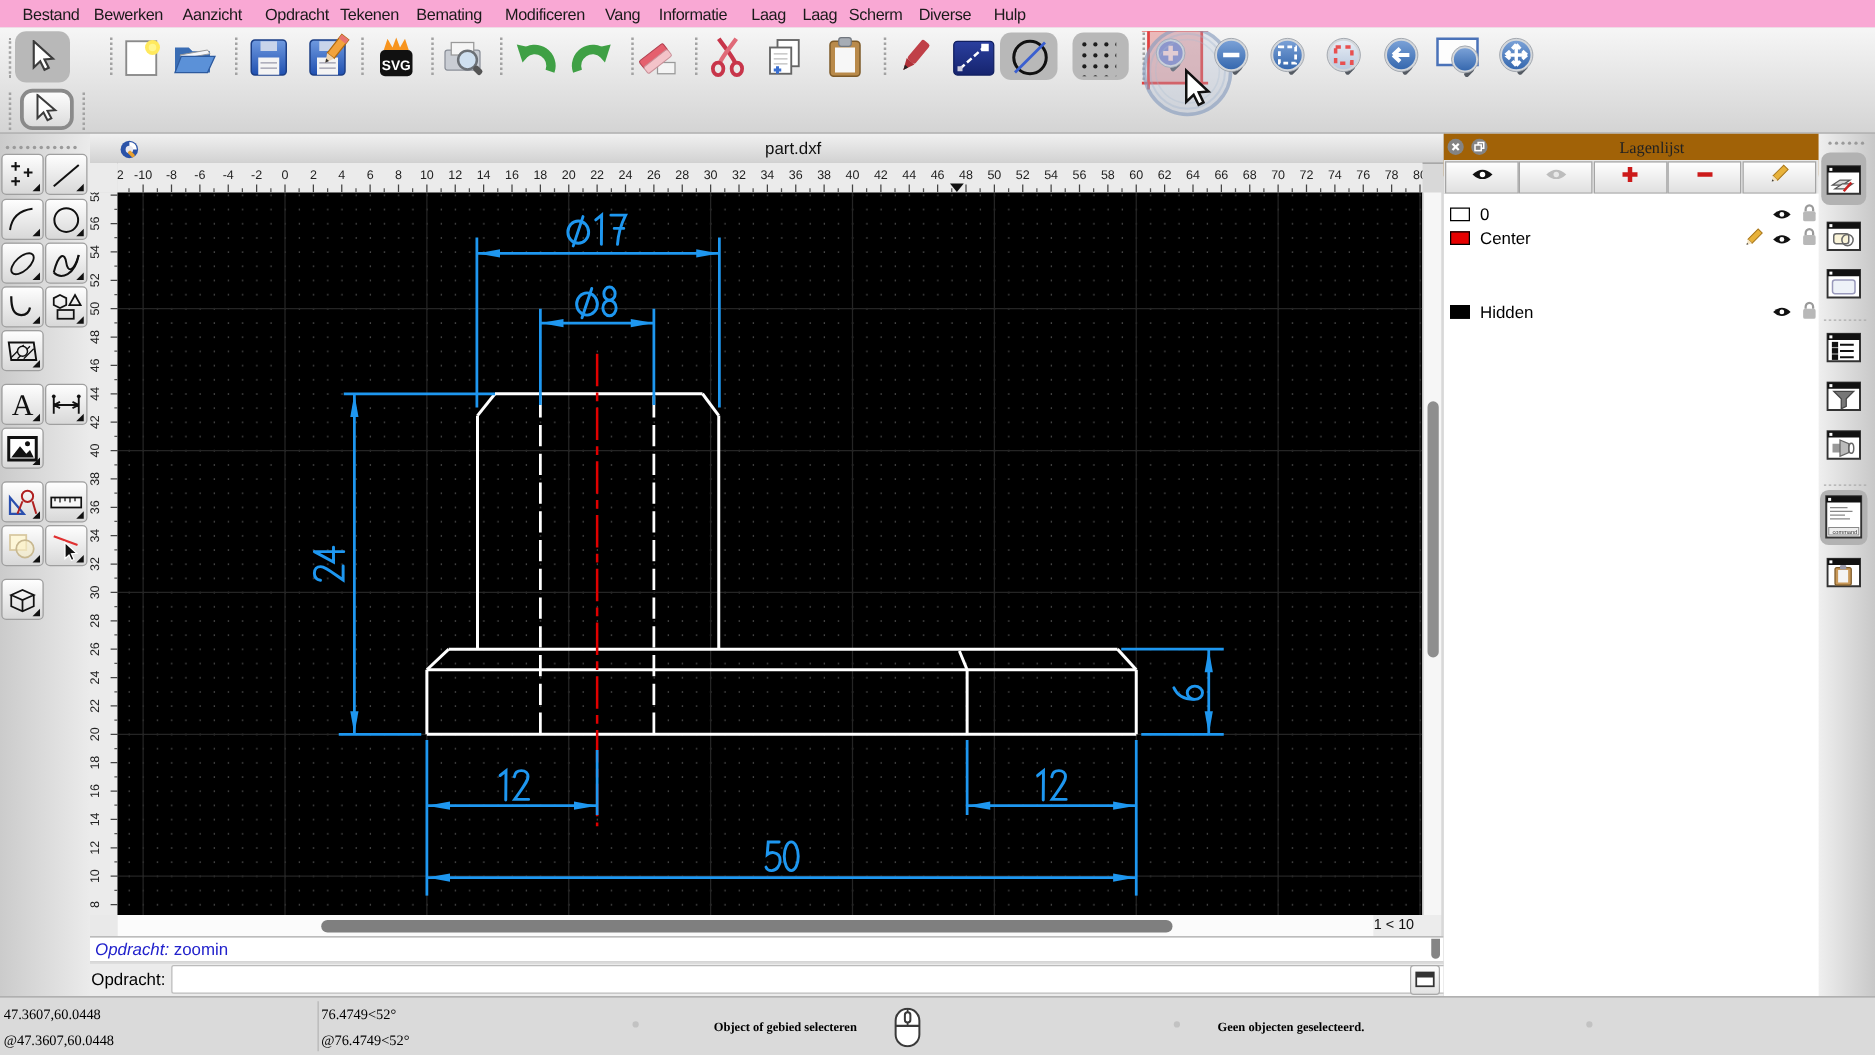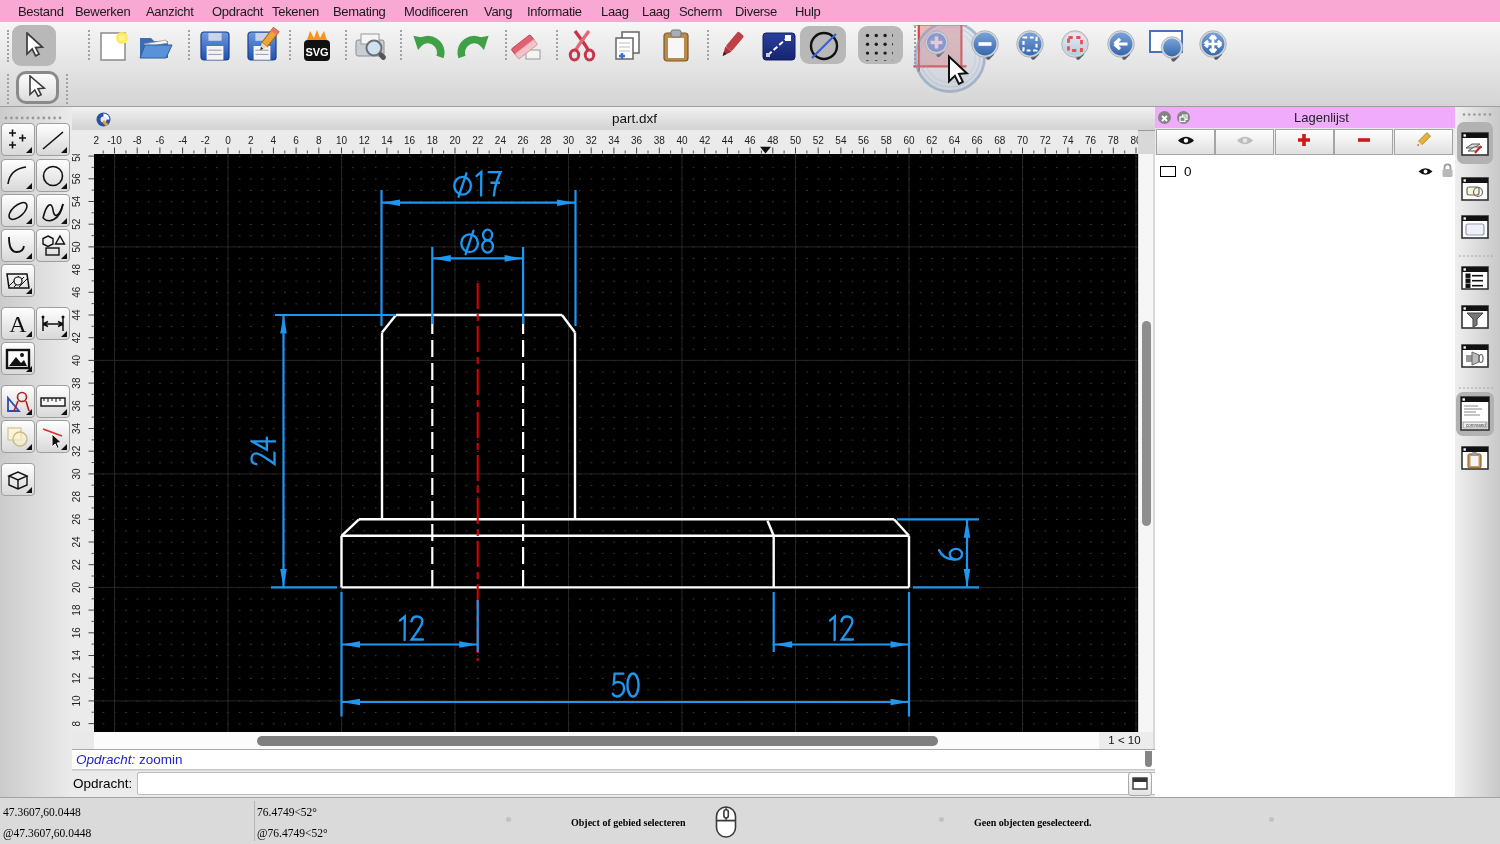--- a/index.html
+++ b/index.html
@@ -16,29 +16,29 @@
 #titlebar{left:72px;top:107px;width:1083px;height:24px;background:linear-gradient(#f1f1f1,#d2d2d2);border-bottom:1px solid #989898;}
 #titlebar .t{position:absolute;left:540px;top:4px;font-size:13.5px;color:#111;}
 #rulh{left:94px;top:130px;width:1044px;height:24px;background:#ebebeb;}
 #rulv{left:72px;top:154px;width:22px;height:578px;background:#ebebeb;}
 #rulc{left:72px;top:130px;width:22px;height:24px;background:#ebebeb;}
 #canvas{left:94px;top:154px;width:1044px;height:578px;background:#000;}
 #vsb{left:1138px;top:154px;width:15px;height:578px;background:#f6f6f6;border-left:1px solid #d0d0d0;}
 #vsb .th{position:absolute;left:2.5px;top:167px;width:9px;height:205px;background:#8e8e8e;border-radius:5px;}
 #hsb{left:94px;top:732px;width:1005px;height:17px;background:#fbfbfb;}
 #hsb .th{position:absolute;left:163px;top:4px;width:681px;height:10px;background:#7f7f7f;border-radius:5px;}
-#sbcorner{left:1099px;top:732px;width:54px;height:17px;background:#ececec;font-size:11.5px;color:#111;text-align:center;padding:2px 3px 0 0;}
+#sbcorner{left:1099px;top:732px;width:54px;height:17px;background:#ececec;font-size:11.5px;color:#111;text-align:left;padding:2px 3px 0 0;}
 #cmdhist{left:72px;top:749px;width:1083px;height:21px;background:#fff;border-top:1px solid #a8a8a8;border-bottom:1px solid #c8c8c8;font-size:13.5px;padding:2px 0 0 4px;color:#2222cc;}
 #cmdhist .vt{position:absolute;right:3.5px;top:1px;width:7px;height:16px;background:#858585;border-radius:0 0 4px 4px;}
 #cmdrow{left:72px;top:771px;width:1083px;height:26px;background:#ebebeb;}
 #cmdrow .lbl{position:absolute;left:1px;top:5px;font-size:13.5px;color:#000;}
 #cmdrow .inp{position:absolute;left:65px;top:1px;width:1062px;height:23px;background:#fff;border:1px solid #bbb;border-radius:2px;}
 #cmdrow .btn{position:absolute;left:1056px;top:1px;width:24px;height:24px;background:linear-gradient(#fdfdfd,#e2e2e2);border:1px solid #aaa;border-radius:3px;}
 #dock{left:1155px;top:107px;width:300px;height:690px;background:#fff;border-left:1px solid #9a9a9a;}
-#docktitle{left:1155px;top:107px;width:300px;height:34px;background:#f0abfc;border-bottom:1px solid #bdbdbd;}
+#docktitle{left:1155px;top:107px;width:300px;height:34px;background:#a16207;border-bottom:1px solid #bdbdbd;font-family:Liberation Serif, serif;}
 #docktitle .t{position:absolute;left:33px;width:267px;text-align:center;top:3px;font-size:13px;color:#222;}
 .cbtn{position:absolute;width:13px;height:13px;border-radius:7px;background:#848484;color:#fff;}
 #dockbar{left:1155px;top:128px;width:300px;height:27px;background:#e8e8e8;}
 .dbtn{position:absolute;top:0.5px;width:59px;height:26px;background:linear-gradient(#fefefe,#e0e0e0);border:1px solid #a5a5a5;}
 .lrow{position:absolute;left:0;width:300px;height:19.5px;font-size:13.5px;color:#000;}
 .sw{position:absolute;left:5px;top:4px;width:16px;height:11px;border:1.5px solid #000;}
 #rightbar{left:1455px;top:107px;width:45px;height:690px;background:linear-gradient(90deg,#efefef,#c8c8c8);}
 .rbtn{position:absolute;left:6px;width:34px;height:36px;}
 .rpress{background:#b2b2b2;border-radius:7px;}
 #statusbar{left:0;top:797px;width:1500px;height:47px;background:#dadada;border-top:1px solid #a2a2a2;}
@@ -853,20 +853,51 @@
       <span style="position:absolute;left:29px;top:2px">0</span>
       <div style="position:absolute;left:263px;top:3.5px"><svg width="15" height="11">
           <path d="M0.5,5.5 Q7.5,-1 14.5,5.5 Q7.5,12 0.5,5.5 Z" fill="#111"></path>
           <circle cx="7.5" cy="5.5" r="1.9" fill="#fff"></circle>
         </svg></div>
       <div style="position:absolute;left:286px;top:1px"><svg width="13" height="15">
           <path d="M3.5,6 V4.5 A3,3.2 0 0 1 9.5,4.5 V6" fill="none" stroke="#9a9a9a" stroke-width="1.8"></path>
           <rect x="1.5" y="6" width="10" height="8" rx="1.5" fill="#b8b8b8"></rect>
         </svg></div>
     </div>
+    <div class="lrow" style="top:26.0px">
+      <div class="sw" style="background:#e60000"></div>
+      <span style="position:absolute;left:29px;top:2px">Center</span>
+      <div style="position:absolute;left:239px;top:1px"><svg width="17" height="17">
+          <g transform="rotate(45 8.5 8.5)">
+            <rect x="6.2" y="0.5" width="4.6" height="11.5" fill="#e8b23a" stroke="#a8761a" stroke-width="0.8"></rect>
+            <polygon points="6.2,12 10.8,12 8.5,16" fill="#f4e3c0"></polygon>
+            <polygon points="7.7,14.6 9.3,14.6 8.5,16" fill="#333"></polygon>
+          </g>
+        </svg></div>
+      <div style="position:absolute;left:263px;top:3.5px"><svg width="15" height="11">
+          <path d="M0.5,5.5 Q7.5,-1 14.5,5.5 Q7.5,12 0.5,5.5 Z" fill="#111"></path>
+          <circle cx="7.5" cy="5.5" r="1.9" fill="#fff"></circle>
+        </svg></div>
+      <div style="position:absolute;left:286px;top:1px"><svg width="13" height="15">
+          <path d="M3.5,6 V4.5 A3,3.2 0 0 1 9.5,4.5 V6" fill="none" stroke="#9a9a9a" stroke-width="1.8"></path>
+          <rect x="1.5" y="6" width="10" height="8" rx="1.5" fill="#b8b8b8"></rect>
+        </svg></div>
+    </div>
+    <div class="lrow" style="top:84.5px">
+      <div class="sw" style="background:#000"></div>
+      <span style="position:absolute;left:29px;top:2px">Hidden</span>
+      <div style="position:absolute;left:263px;top:3.5px"><svg width="15" height="11">
+          <path d="M0.5,5.5 Q7.5,-1 14.5,5.5 Q7.5,12 0.5,5.5 Z" fill="#111"></path>
+          <circle cx="7.5" cy="5.5" r="1.9" fill="#fff"></circle>
+        </svg></div>
+      <div style="position:absolute;left:286px;top:1px"><svg width="13" height="15">
+          <path d="M3.5,6 V4.5 A3,3.2 0 0 1 9.5,4.5 V6" fill="none" stroke="#9a9a9a" stroke-width="1.8"></path>
+          <rect x="1.5" y="6" width="10" height="8" rx="1.5" fill="#b8b8b8"></rect>
+        </svg></div>
+    </div>
   </div>
 <div id="rightbar" class="abs"></div>
 <svg class="abs" style="left:1462px;top:112px" width="30" height="5">
     <circle cx="2.0" cy="2.5" r="1.3" fill="#9a9a9a"></circle>
     <circle cx="7.2" cy="2.5" r="1.3" fill="#9a9a9a"></circle>
     <circle cx="12.4" cy="2.5" r="1.3" fill="#9a9a9a"></circle>
     <circle cx="17.6" cy="2.5" r="1.3" fill="#9a9a9a"></circle>
     <circle cx="22.8" cy="2.5" r="1.3" fill="#9a9a9a"></circle>
     <circle cx="28.0" cy="2.5" r="1.3" fill="#9a9a9a"></circle>
   </svg>

